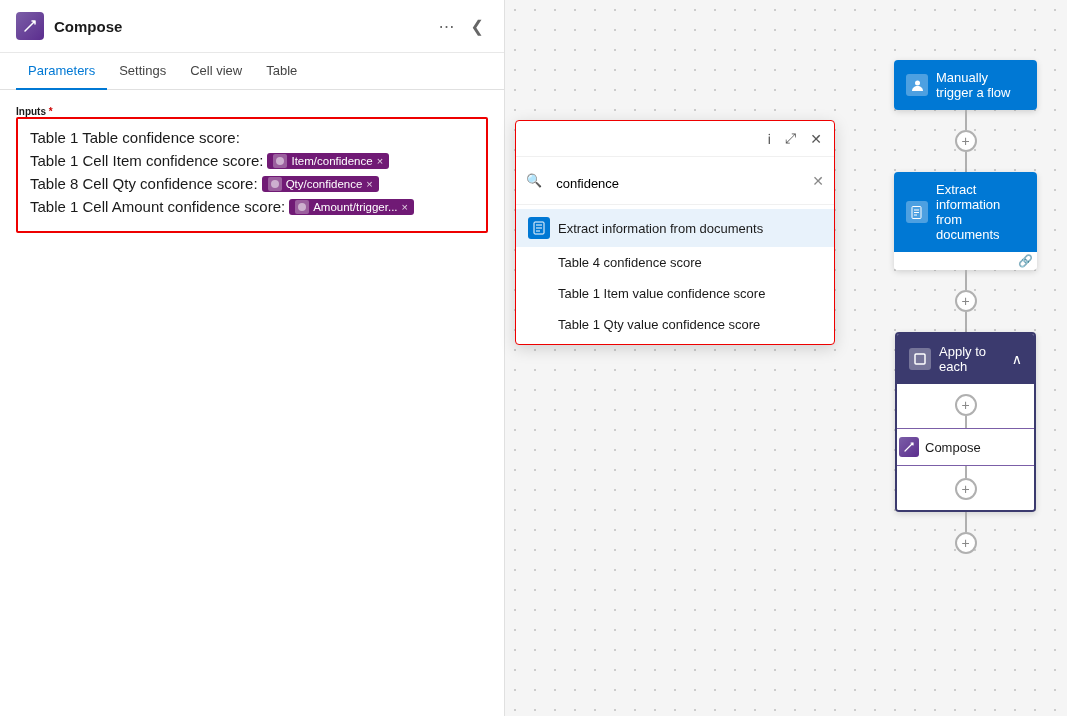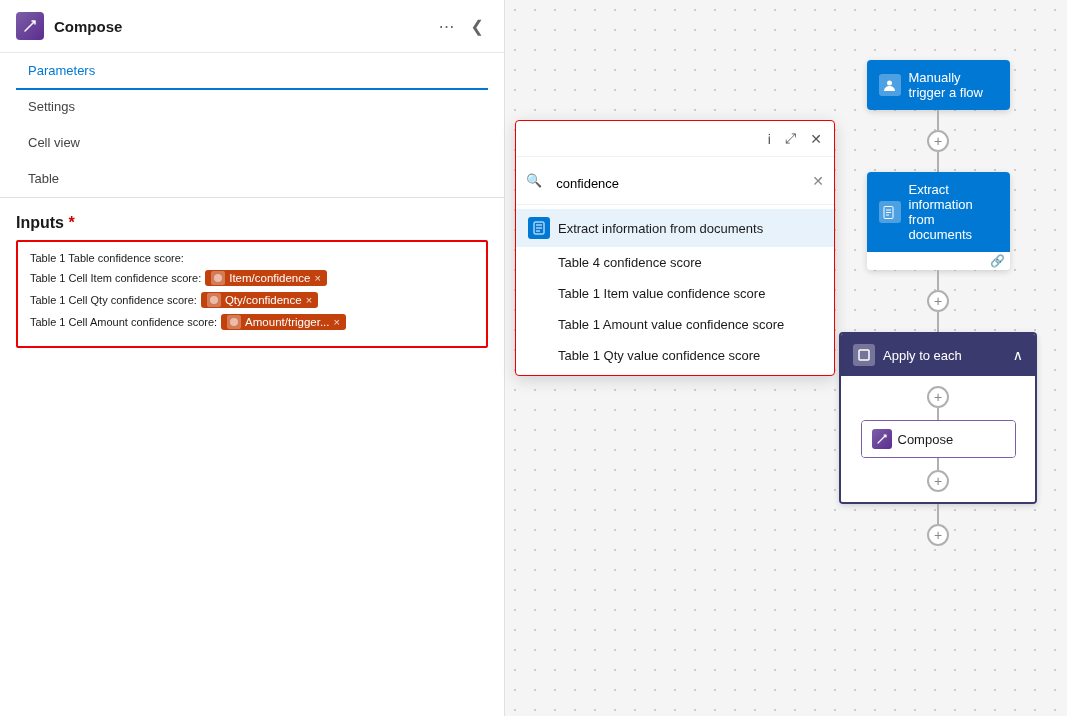--- a/index.html
+++ b/index.html
@@ -59,21 +59,20 @@
       font-size: 16px;
       padding: 2px 4px;
     }
 
     
     .tabs {
       display: flex;
       padding: 0 16px;
       border-bottom: 1px solid #e0e0e0;
       gap: 0;
-      flex-direction: column;
     }
 
     .tab {
       padding: 10px 12px;
       cursor: pointer;
       font-size: 13px;
       color: #444;
       border-bottom: 2px solid transparent;
       margin-bottom: -1px;
     }
@@ -85,24 +84,24 @@
     }
 
     
     .panel-content {
       padding: 16px;
       flex: 1;
       overflow-y: auto;
     }
 
     .field-label {
-      font-size: 16px;
+      font-size: 10px;
       font-weight: 600;
       color: #1a1a1a;
-      margin-bottom: 8px;
+      margin-bottom: 0;
     }
 
     .field-label span {
       color: #c00;
     }
 
     .inputs-box {
       border: 2px solid #e00;
       border-radius: 2px;
       padding: 10px 12px;
@@ -112,28 +111,28 @@
 
     .input-row {
       display: flex;
       align-items: center;
       margin-bottom: 6px;
       flex-wrap: wrap;
       gap: 4px;
     }
 
     .input-row-text {
-      font-size: 11px;
+      font-size: 15px;
       color: #1a1a1a;
     }
 
     .token-chip {
       display: inline-flex;
       align-items: center;
-      background: #c2410c;
+      background: #701a75;
       color: white;
       border-radius: 3px;
       padding: 1px 6px;
       font-size: 11.5px;
       gap: 4px;
     }
 
     .token-chip .chip-icon {
       width: 14px;
       height: 14px;
@@ -334,21 +333,21 @@
       align-items: center;
       justify-content: center;
       background: white;
       cursor: pointer;
       font-size: 14px;
       color: #888;
     }
 
     
     .apply-node {
-      width: 198px;
+      width: 141px;
       border: 2px solid #3b3a6e;
       border-radius: 4px;
       overflow: hidden;
       box-shadow: 0 2px 6px rgba(0,0,0,0.15);
     }
 
     .apply-node-header {
       background: #3b3a6e;
       display: flex;
       align-items: center;
@@ -460,21 +459,21 @@
             <svg width="10" height="10" viewBox="0 0 10 10">
                 <circle cx="5" cy="5" r="4" fill="white" opacity="0.5"></circle>
               </svg>
           </span>
           <span>Item/confidence</span>
           <span class="chip-close">×</span>
         </span>
       </div>
 
       <div class="input-row">
-        <span class="input-row-text">Table 1 Cell Qty confidence score:</span>
+        <span class="input-row-text">Table 8 Cell Qty confidence score:</span>
         <span class="token-chip">
           <span class="chip-icon">
             <svg width="10" height="10" viewBox="0 0 10 10">
                 <circle cx="5" cy="5" r="4" fill="white" opacity="0.5"></circle>
               </svg>
           </span>
           <span>Qty/confidence</span>
           <span class="chip-close">×</span>
         </span>
       </div>
@@ -520,23 +519,20 @@
       <span class="dropdown-item-label">Extract information from documents</span>
     </div>
 
     <div class="dropdown-item-sub">
       <span class="dropdown-item-sub-label">Table 4 confidence score</span>
     </div>
     <div class="dropdown-item-sub">
       <span class="dropdown-item-sub-label">Table 1 Item value confidence score</span>
     </div>
     <div class="dropdown-item-sub">
-      <span class="dropdown-item-sub-label">Table 1 Amount value confidence score</span>
-    </div>
-    <div class="dropdown-item-sub">
       <span class="dropdown-item-sub-label">Table 1 Qty value confidence score</span>
     </div>
   </div>
 </div>
 
 <div class="right-canvas">
   <div class="flow-nodes">
 
     <div class="flow-node">
       <div class="flow-node-header blue">

